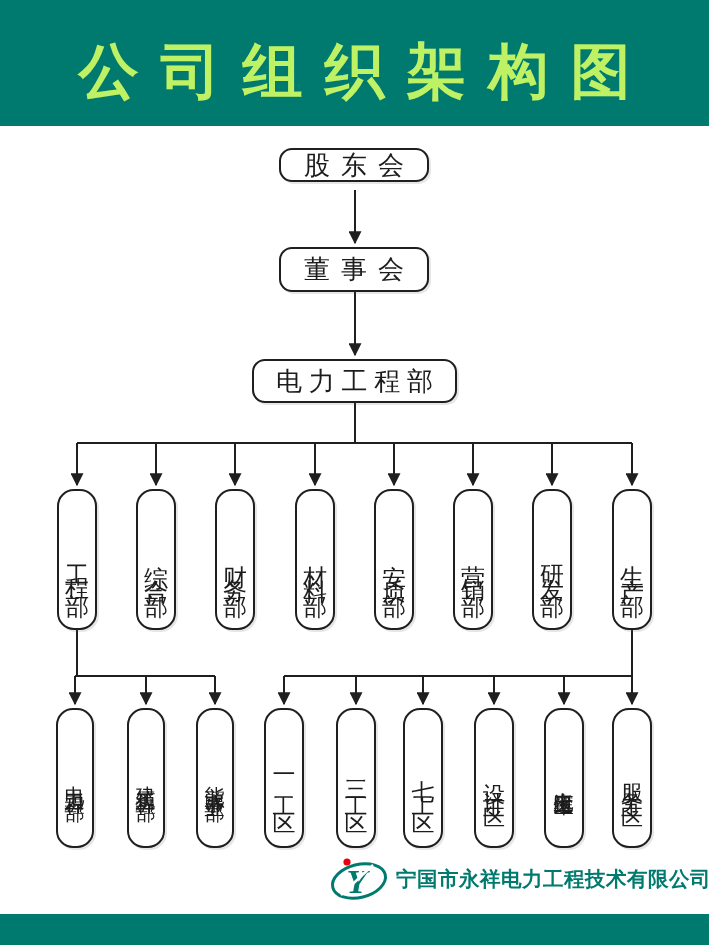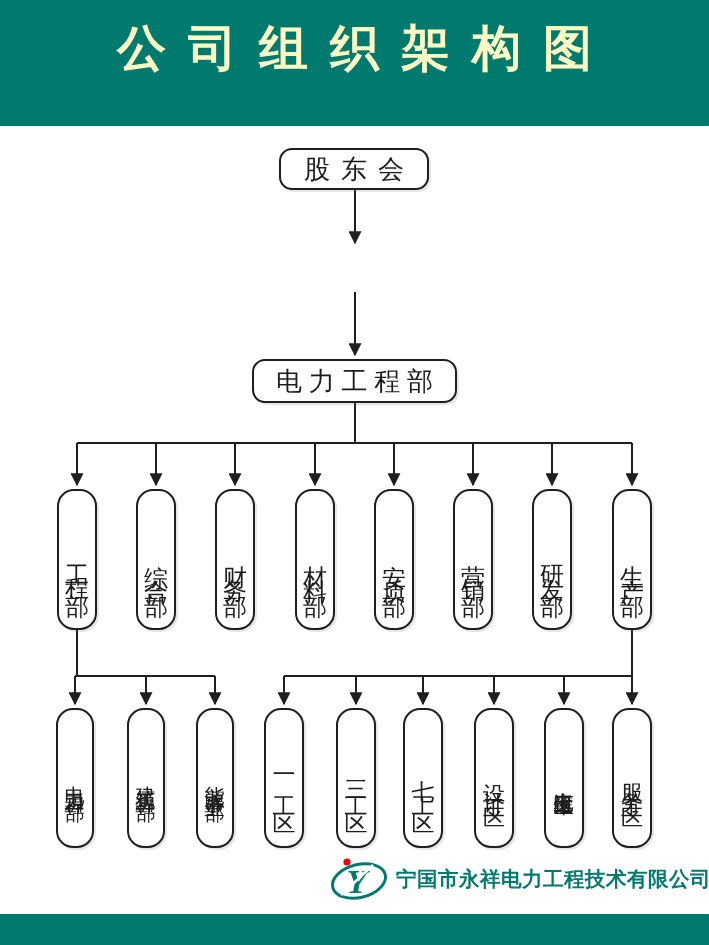--- a/index.html
+++ b/index.html
@@ -8,22 +8,22 @@
     --logo-red:#e60012;
   }
   *{margin:0;padding:0;box-sizing:border-box;}
   html,body{background:#ffffff;}
   body{font-family:"Liberation Sans","DejaVu Sans",sans-serif;}
   .poster{position:relative;width:709px;height:945px;background:#ffffff;overflow:hidden;}
 
   
   .header{position:absolute;left:0;top:0;width:709px;height:126px;background:var(--teal);
           display:flex;justify-content:center;align-items:flex-start;}
-  .title{color:#fef9c3;font-size:49px;font-weight:900;line-height:1;
-         letter-spacing:22px;padding-left:22px;margin-top:24px;white-space:nowrap;}
+  .title{color:#bef264;font-size:60px;font-weight:900;line-height:1;
+         letter-spacing:22px;padding-left:22px;margin-top:42px;white-space:nowrap;}
 
   
   .connectors{position:absolute;left:0;top:0;width:709px;height:945px;pointer-events:none;}
   .cline{stroke:#1f1f1f;stroke-width:2;fill:none;}
 
   
   .node{position:absolute;background:#ffffff;border:2px solid var(--line);color:#1c1c1c;
         display:flex;align-items:center;justify-content:center;
         box-shadow:2px 2px 0 rgba(110,100,95,0.16);}
   .h-node{border-radius:13px;font-size:26px;white-space:nowrap;}
@@ -83,22 +83,25 @@
 
     <line class="cline" x1="632" y1="630" x2="632" y2="704" marker-end="url(#arr)"></line>
     <line class="cline" x1="284" y1="676" x2="632" y2="676"></line>
     <line class="cline" x1="284" y1="676" x2="284" y2="704" marker-end="url(#arr)"></line>
     <line class="cline" x1="356" y1="676" x2="356" y2="704" marker-end="url(#arr)"></line>
     <line class="cline" x1="423" y1="676" x2="423" y2="704" marker-end="url(#arr)"></line>
     <line class="cline" x1="494" y1="676" x2="494" y2="704" marker-end="url(#arr)"></line>
     <line class="cline" x1="564" y1="676" x2="564" y2="704" marker-end="url(#arr)"></line>
   </svg>
 
-  <div class="node h-node" style="left:279px;top:148px;width:150px;height:42px;">
+  <div class="node h-node" style="left:279px;top:148px;width:150px;height:34px;">
     <span>股东会</span>
+  </div>
+  <div class="node h-node" style="left:279px;top:247px;width:150px;height:45px;">
+    <span>董事会</span>
   </div>
   <div class="node h-node wide" style="left:252px;top:359px;width:205px;height:44px;">
     <span>电力工程部</span>
   </div>
 
   <div class="node v-node vc3" style="left:57px;top:489px;width:40px;height:141px;">
     <span>工程部</span>
   </div>
   <div class="node v-node vc3" style="left:136px;top:489px;width:40px;height:141px;">
     <span>综合部</span>

